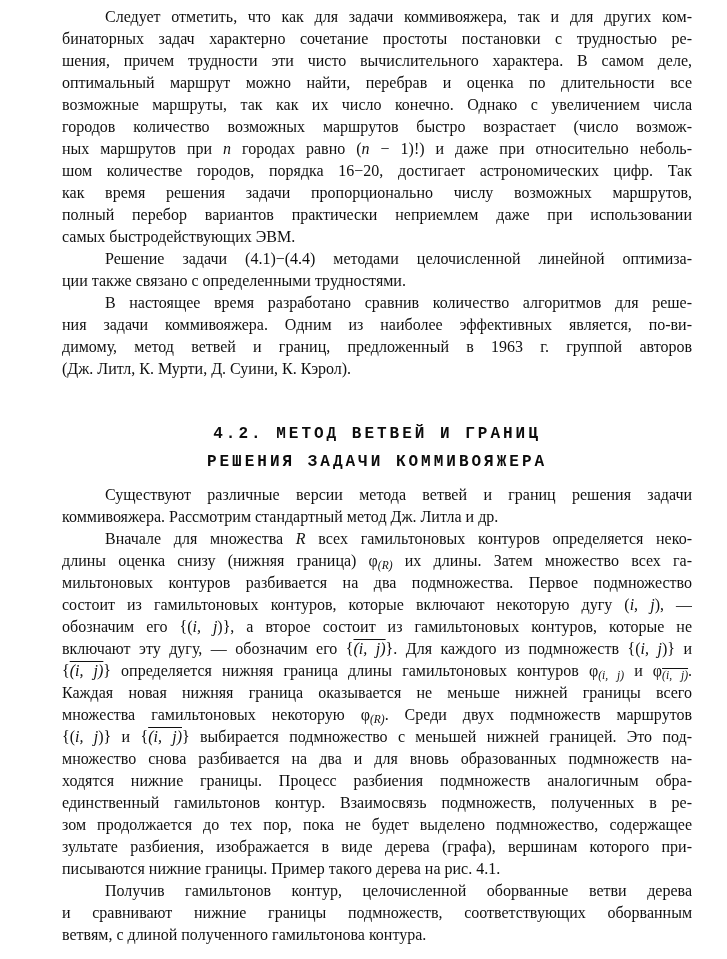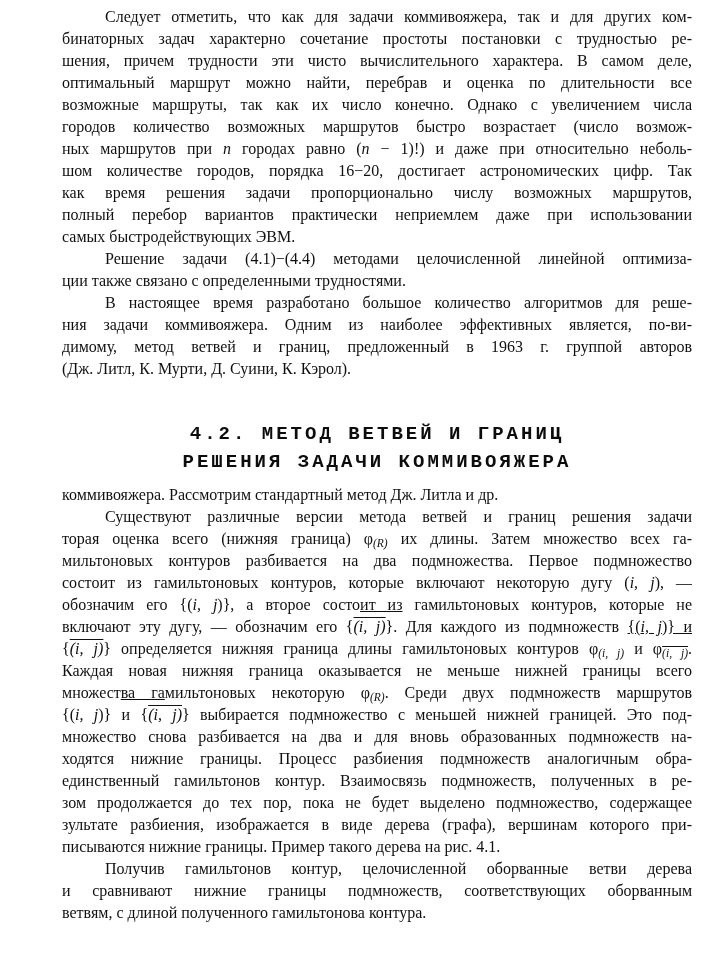--- a/index.html
+++ b/index.html
@@ -25,24 +25,24 @@
   .line.last { text-align-last:left; }
   .line.indent { padding-left:43px; }
   .heading {
     margin-top:40px;
     margin-bottom:8px;
     text-align:center;
     font-family:"Liberation Mono","DejaVu Sans Mono",monospace;
     font-weight:bold;
     color:#0c0c0c;
   }
-  .hline { font-size:19px; line-height:28px; letter-spacing:3px; }
+  .hline { font-size:16px; line-height:28px; letter-spacing:3px; }
   span.it  { font-style:italic; }
   span.ov  { text-decoration:overline; }
-  span.un  { text-decoration:underline; }
+  span.un  { }
   span.sub { font-size:0.72em; vertical-align:-0.28em; }
 </style>
 </head>
 <body>
 
 <div class="page">
   <div class="content">
       <div class="para">
         <div class="line indent"><span>Следует отметить, что как для задачи коммивояжера, так и для других ком-</span></div>
         <div class="line"><span>бинаторных задач характерно сочетание простоты постановки с трудностью ре-</span></div>
@@ -54,35 +54,36 @@
         <div class="line"><span>шом количестве городов, порядка 16−20, достигает астрономических цифр. Так</span></div>
         <div class="line"><span>как время решения задачи пропорционально числу возможных маршрутов,</span></div>
         <div class="line"><span>полный перебор вариантов практически неприемлем даже при использовании</span></div>
         <div class="line last"><span>самых быстродействующих ЭВМ.</span></div>
       </div>
       <div class="para">
         <div class="line indent"><span>Решение задачи (4.1)−(4.4) методами целочисленной линейной оптимиза-</span></div>
         <div class="line last"><span>ции также связано с определенными трудностями.</span></div>
       </div>
       <div class="para">
-        <div class="line indent"><span>В настоящее время разработано большое количество алгоритмов для реше-</span></div>
+        <div class="line indent"><span>В настоящее время разработано сравнив количество алгоритмов для реше-</span></div>
         <div class="line"><span>ния задачи коммивояжера. Одним из наиболее эффективных является, по-ви-</span></div>
         <div class="line"><span>димому, метод ветвей и границ, предложенный в 1963 г. группой авторов</span></div>
         <div class="line last"><span>(Дж. Литл, К. Мурти, Д. Суини, К. Кэрол).</span></div>
       </div>
       <div class="heading">
         <div class="hline">4.2. МЕТОД ВЕТВЕЙ И ГРАНИЦ</div>
         <div class="hline">РЕШЕНИЯ ЗАДАЧИ КОММИВОЯЖЕРА</div>
       </div>
       <div class="para">
+        <div class="line indent"><span>Существуют различные версии метода ветвей и границ решения задачи</span></div>
         <div class="line last"><span>коммивояжера. Рассмотрим стандартный метод Дж. Литла и др.</span></div>
-        <div class="line indent"><span>Существуют различные версии метода ветвей и границ решения задачи</span></div>
       </div>
       <div class="para">
-        <div class="line"><span>торая оценка всего (нижняя граница) φ</span><span class="sub it">(R)</span><span> их длины. Затем множество всех га-</span></div>
+        <div class="line indent"><span>Вначале для множества </span><span class="it">R</span><span> всех гамильтоновых контуров определяется неко-</span></div>
+        <div class="line"><span>длины оценка снизу (нижняя граница) φ</span><span class="sub it">(R)</span><span> их длины. Затем множество всех га-</span></div>
         <div class="line"><span>мильтоновых контуров разбивается на два подмножества. Первое подмножество</span></div>
         <div class="line"><span>состоит из гамильтоновых контуров, которые включают некоторую дугу (</span><span class="it">i, j</span><span>), —</span></div>
         <div class="line"><span>обозначим его {(</span><span class="it">i, j</span><span>)}, а второе состо</span><span class="un">ит из</span><span> гамильтоновых контуров, которые не</span></div>
         <div class="line"><span>включают эту дугу, — обозначим его {</span><span class="it ov">(i, j)</span><span>}. Для каждого из подмножеств </span><span class="un">{(</span><span class="it un">i, j</span><span class="un">)} и</span></div>
         <div class="line"><span>{</span><span class="it ov">(i, j)</span><span>} определяется нижняя граница длины гамильтоновых контуров φ</span><span class="sub it">(i, j)</span><span> и φ</span><span class="sub it ov">(i, j)</span><span>.</span></div>
         <div class="line"><span>Каждая новая нижняя граница оказывается не меньше нижней границы всего</span></div>
         <div class="line"><span>множест</span><span class="un">ва га</span><span>мильтоновых некоторую φ</span><span class="sub it">(R)</span><span>. Среди двух подмножеств маршрутов</span></div>
         <div class="line"><span>{(</span><span class="it">i, j</span><span>)} и {</span><span class="it ov">(i, j)</span><span>} выбирается подмножество с меньшей нижней границей. Это под-</span></div>
         <div class="line"><span>множество снова разбивается на два и для вновь образованных подмножеств на-</span></div>
         <div class="line"><span>ходятся нижние границы. Процесс разбиения подмножеств аналогичным обра-</span></div>

